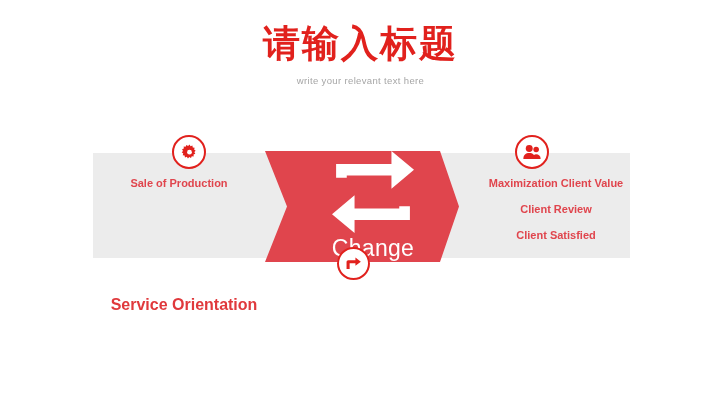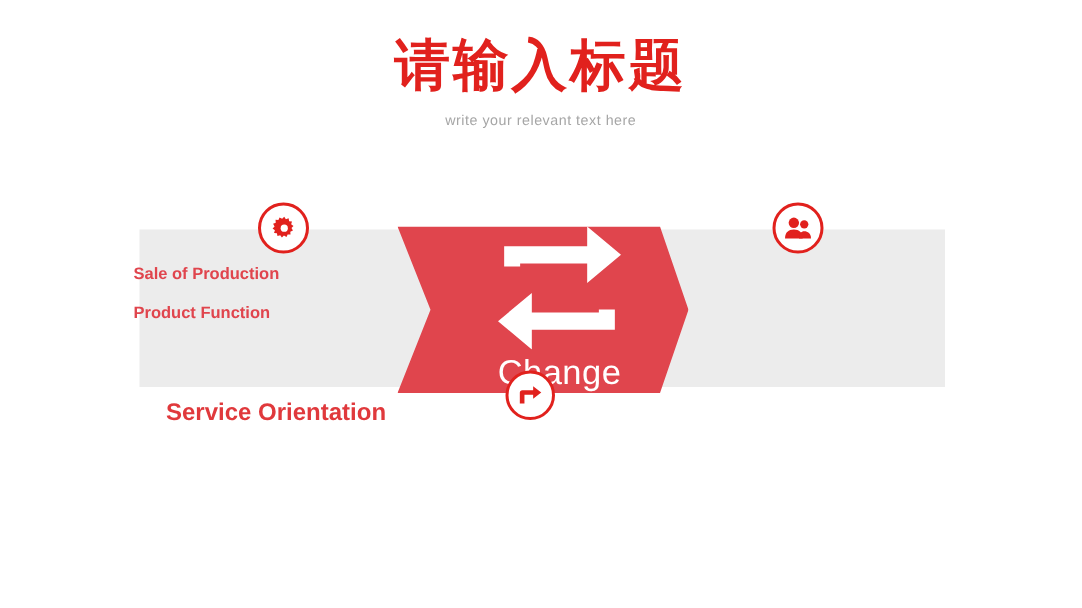--- a/index.html
+++ b/index.html
@@ -107,35 +107,35 @@
   }
   #gear-badge   { left: 172px; top: 135px; }
   #people-badge { left: 515px; top: 135px; }
   #change-badge { left: 337px; top: 247px; width: 33px; height: 33px; }
 
   
   .side-list {
     position: absolute;
     top: 176px;
     width: 180px;
-    text-align: left;
+    text-align: center;
     color: #e0454d;
     font-size: 11px;
     line-height: 14px;
     font-weight: 700;
   }
   .side-list .list-item { margin-bottom: 12px; }
   .side-list .list-item:last-child { margin-bottom: 0; }
   #left-list  { left: 89px; }
   #right-list { left: 458px; width: 196px; }
 
   
   .caption {
     position: absolute;
-    top: 265px;
+    top: 294px;
     font-size: 16px;
     line-height: 22px;
     font-weight: 700;
     color: #e0393c;
     text-align: center;
   }
   #left-caption  { left: 89px;  width: 190px; }
   #right-caption { left: 460px; width: 192px; }
 </style>
 </head>
@@ -180,19 +180,23 @@
   </div>
 
   <div id="change-badge" class="badge-circle">
     <svg width="17" height="14" viewBox="0 0 22 18" xmlns="http://www.w3.org/2000/svg">
       <path d="M2 15.5 V6.2 A2.2 2.2 0 0 1 4.2 4.0 H13.5 V0.6 L20.5 6.0 L13.5 11.4 V8.0 H6.0 V15.5 Z" fill="#e1211d"></path>
     </svg>
   </div>
 
   <div id="left-list" class="side-list">
     <div class="list-item">Sale of Production</div>
-    <div class="list-item">Product Function</div>
-  </div>
-
+  </div>
+
+  <div id="right-list" class="side-list">
+    <div class="list-item">Maximization Client Value</div>
+    <div class="list-item">Client Review</div>
+    <div class="list-item">Client Satisfied</div>
+  </div>
 
   <div id="left-caption" class="caption">Service Orientation</div>
 
 </div>
 
 </body></html>

